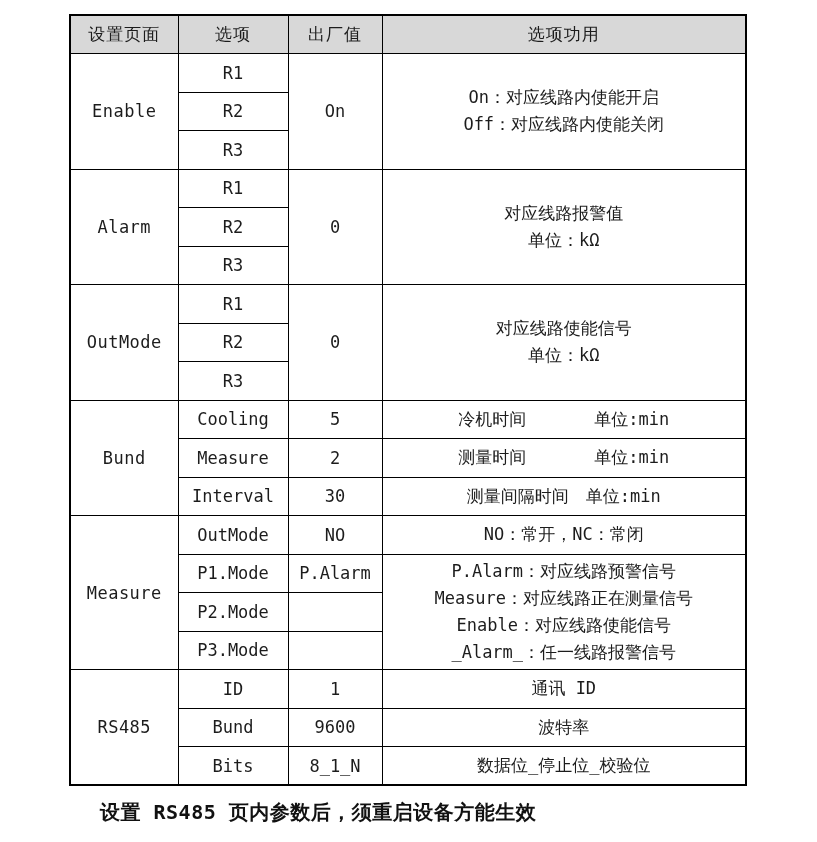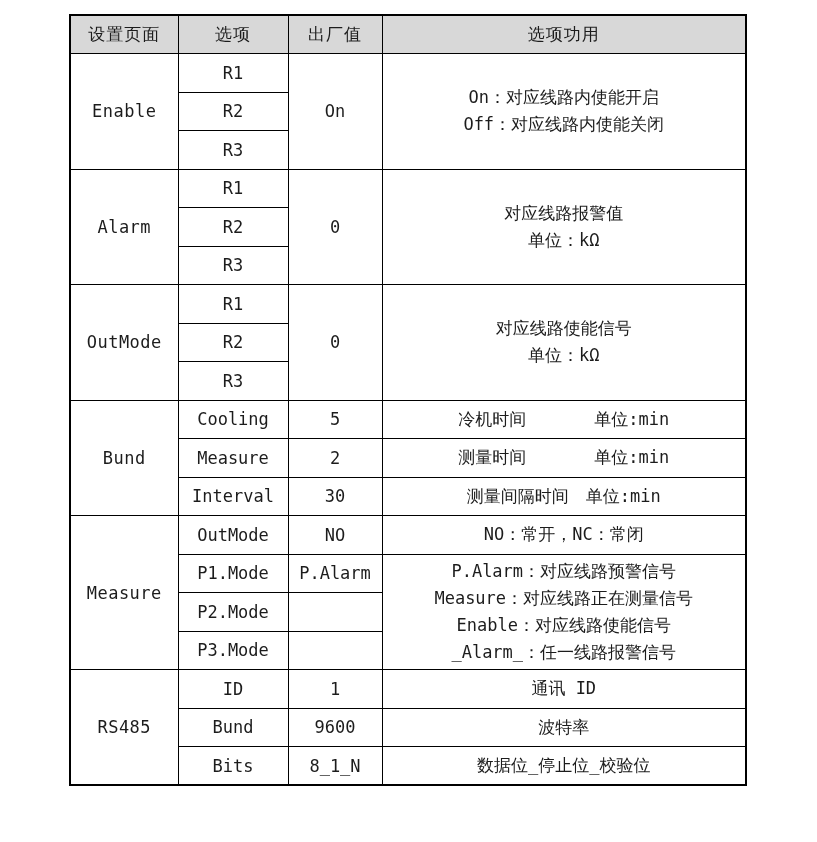--- a/index.html
+++ b/index.html
@@ -179,14 +179,15 @@
     </tr>
     <tr>
       <td>Bits</td>
       <td>8_1_N</td>
       <td class="desc">数据位_停止位_校验位</td>
     </tr>
 
   </tbody>
     </table>
 
+  <div class="footer-note">设置 RS485 页内参数后，须重启设备方能生效</div>
 
 </div>
 
 </body></html>

